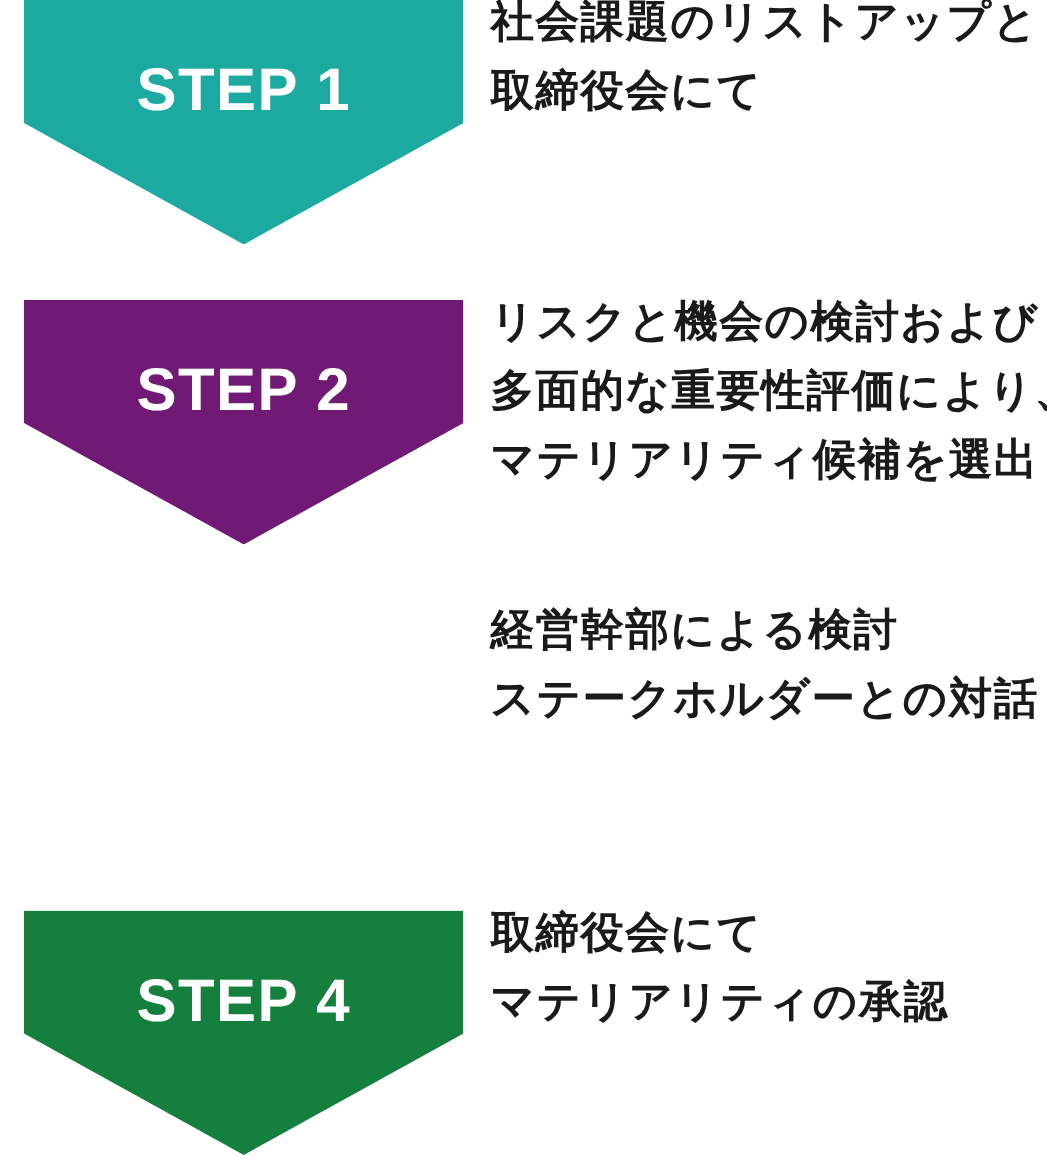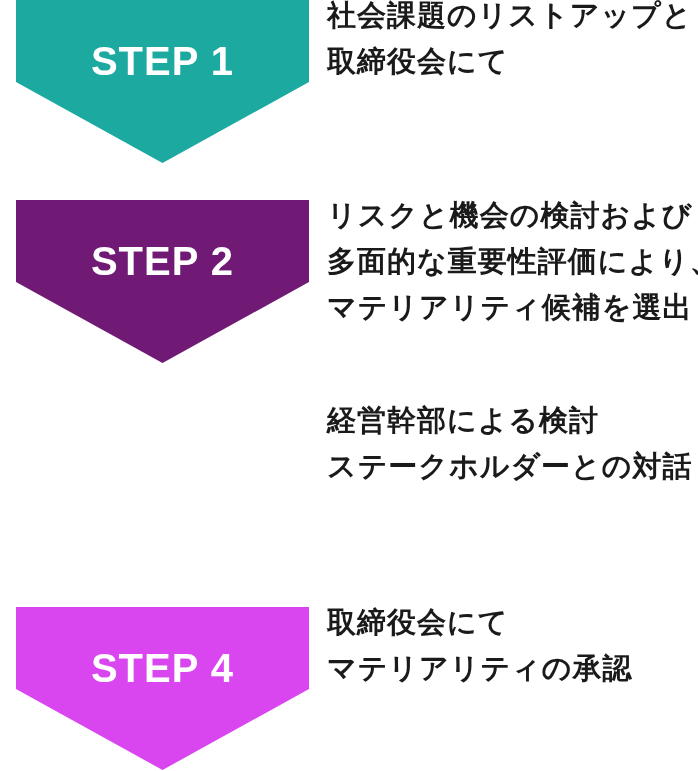--- a/index.html
+++ b/index.html
@@ -83,21 +83,21 @@
   </div>
 
   <div class="step-row row-3">
     <div class="step-text" style="color: rgb(26, 26, 26);">
         <div class="text-line">経営幹部による検討</div>
         <div class="text-line">ステークホルダーとの対話</div>
       </div>
   </div>
 
   <div class="step-row row-4">
-    <div class="chevron" style="background: #d946ef;">
+    <div class="chevron" style="background: #15803d;">
       <span class="step-label" style="color: rgb(255, 255, 255);">STEP 4</span>
     </div>
     <div class="step-text" style="color: rgb(26, 26, 26);">
         <div class="text-line">取締役会にて</div>
         <div class="text-line">マテリアリティの承認</div>
       </div>
   </div>
 
 </div>
 

